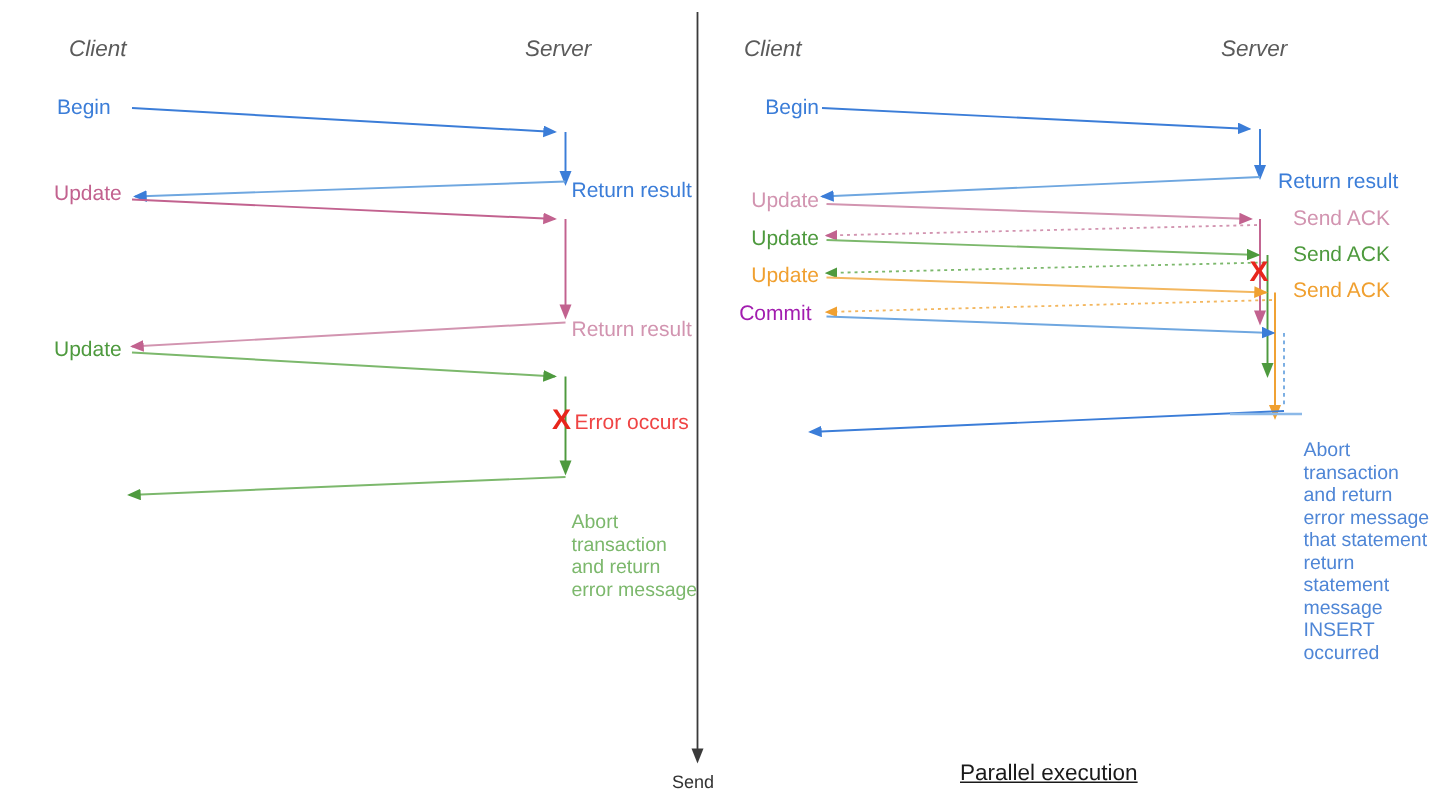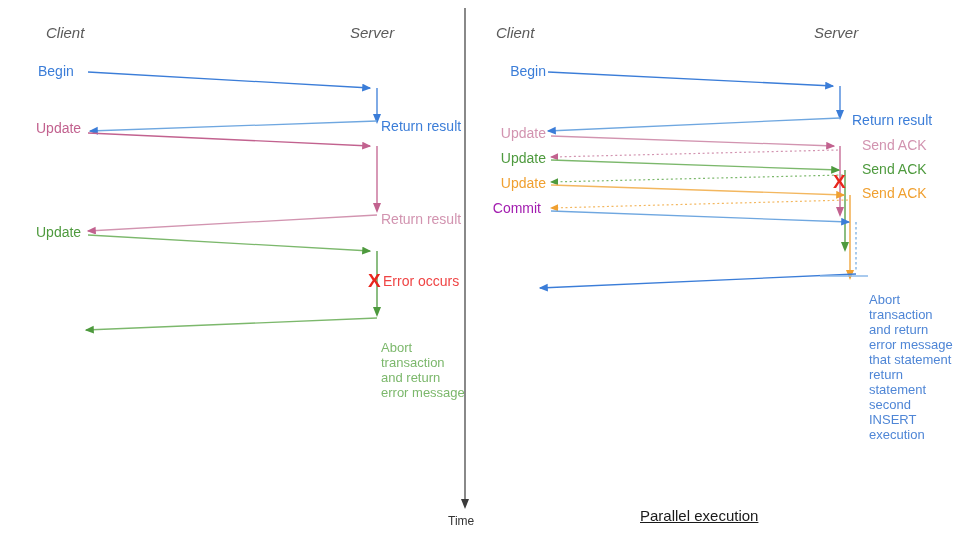--- a/index.html
+++ b/index.html
@@ -139,22 +139,22 @@
   <div class="xm" style="left:833px;top:172px;">X</div>
 
   <div class="blk" style="left:869px;top:265px;width:88px;color:#4f86d6;">
     <div>Abort</div>
     <div>transaction</div>
     <div>and return</div>
     <div>error message</div>
     <div>that statement</div>
     <div>return</div>
     <div>statement</div>
-    <div>second</div>
+    <div>message</div>
     <div>INSERT</div>
-    <div>execution</div>
+    <div>occurred</div>
   </div>
 
   <div class="cap" style="left:640px;top:507px;text-decoration:underline;">Parallel execution</div>
 
-  <div class="tm" style="left:448px;top:514px;">Time</div>
+  <div class="tm" style="left:448px;top:514px;">Send</div>
 
 </div>
 
 </body></html>

